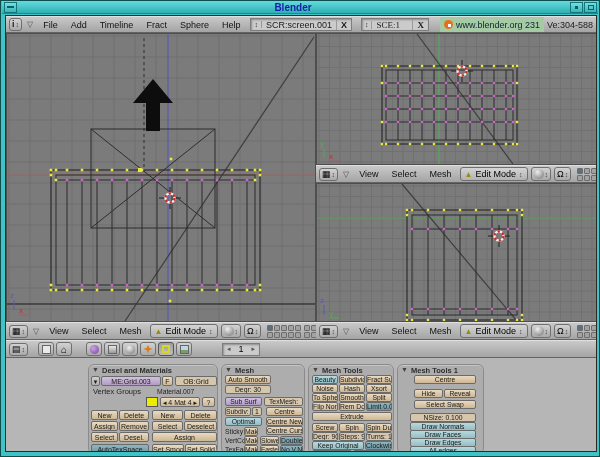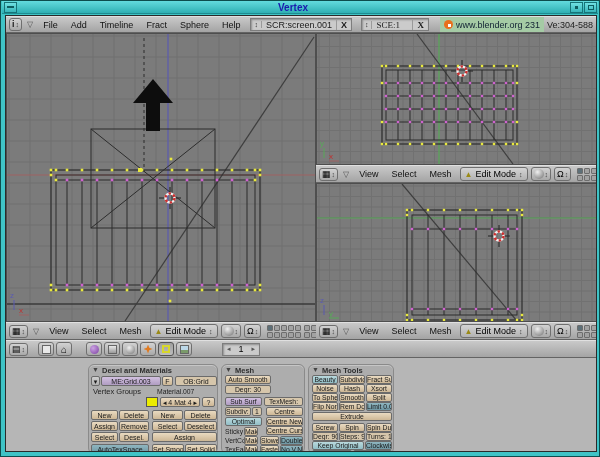--- a/index.html
+++ b/index.html
@@ -89,21 +89,21 @@
 </style>
 </head>
 <body>
 
 <div class="window">
 
   <div class="titlebar">
     <span class="tbb">
         <i class="bar"></i>
       </span>
-    <span class="tbtitle">Vertex</span>
+    <span class="tbtitle">Blender</span>
     <span class="tbb">
         <i class="dot"></i>
       </span>
     <span class="tbb">
         <i class="sq"></i>
       </span>
   </div>
 
   <div class="app">
 
@@ -763,16 +763,29 @@
         <div class="b" style="left:57px;top:58px;width:26px;">Spin Dup</div>
         <div class="b fld" style="left:3px;top:67px;width:26px;">Degr: 90</div>
         <div class="b fld" style="left:30px;top:67px;width:26px;">Steps: 9</div>
         <div class="b fld" style="left:57px;top:67px;width:26px;">Turns: 1</div>
         <div class="b tl" style="left:3px;top:76px;width:52px;">Keep Original</div>
         <div class="b t" style="left:56px;top:76px;width:27px;">Clockwise</div>
         <div class="b" style="left:3px;top:85px;width:40px;">Extrude Dup</div>
         <div class="b fld" style="left:44px;top:85px;width:39px;">Offset: 1.000</div>
       </div>
 
+      <div class="p p4" style="left:391px;width:87px;">
+        <span class="ptri">▼</span>
+        <span class="pt">Mesh Tools 1</span>
+        <div class="b" style="left:16px;top:10px;width:62px;">Centre</div>
+        <div class="b" style="left:16px;top:24px;width:29px;">Hide</div>
+        <div class="b" style="left:46px;top:24px;width:32px;">Reveal</div>
+        <div class="b" style="left:16px;top:35px;width:62px;">Select Swap</div>
+        <div class="b fld" style="left:12px;top:48px;width:66px;">NSize: 0.100</div>
+        <div class="b tl" style="left:12px;top:57px;width:66px;">Draw Normals</div>
+        <div class="b tl" style="left:12px;top:65px;width:66px;">Draw Faces</div>
+        <div class="b tl" style="left:12px;top:73px;width:66px;">Draw Edges</div>
+        <div class="b tl" style="left:12px;top:81px;width:66px;">All edges</div>
+      </div>
 
     </div>
   </div>
 </div>
 
 </body></html>

